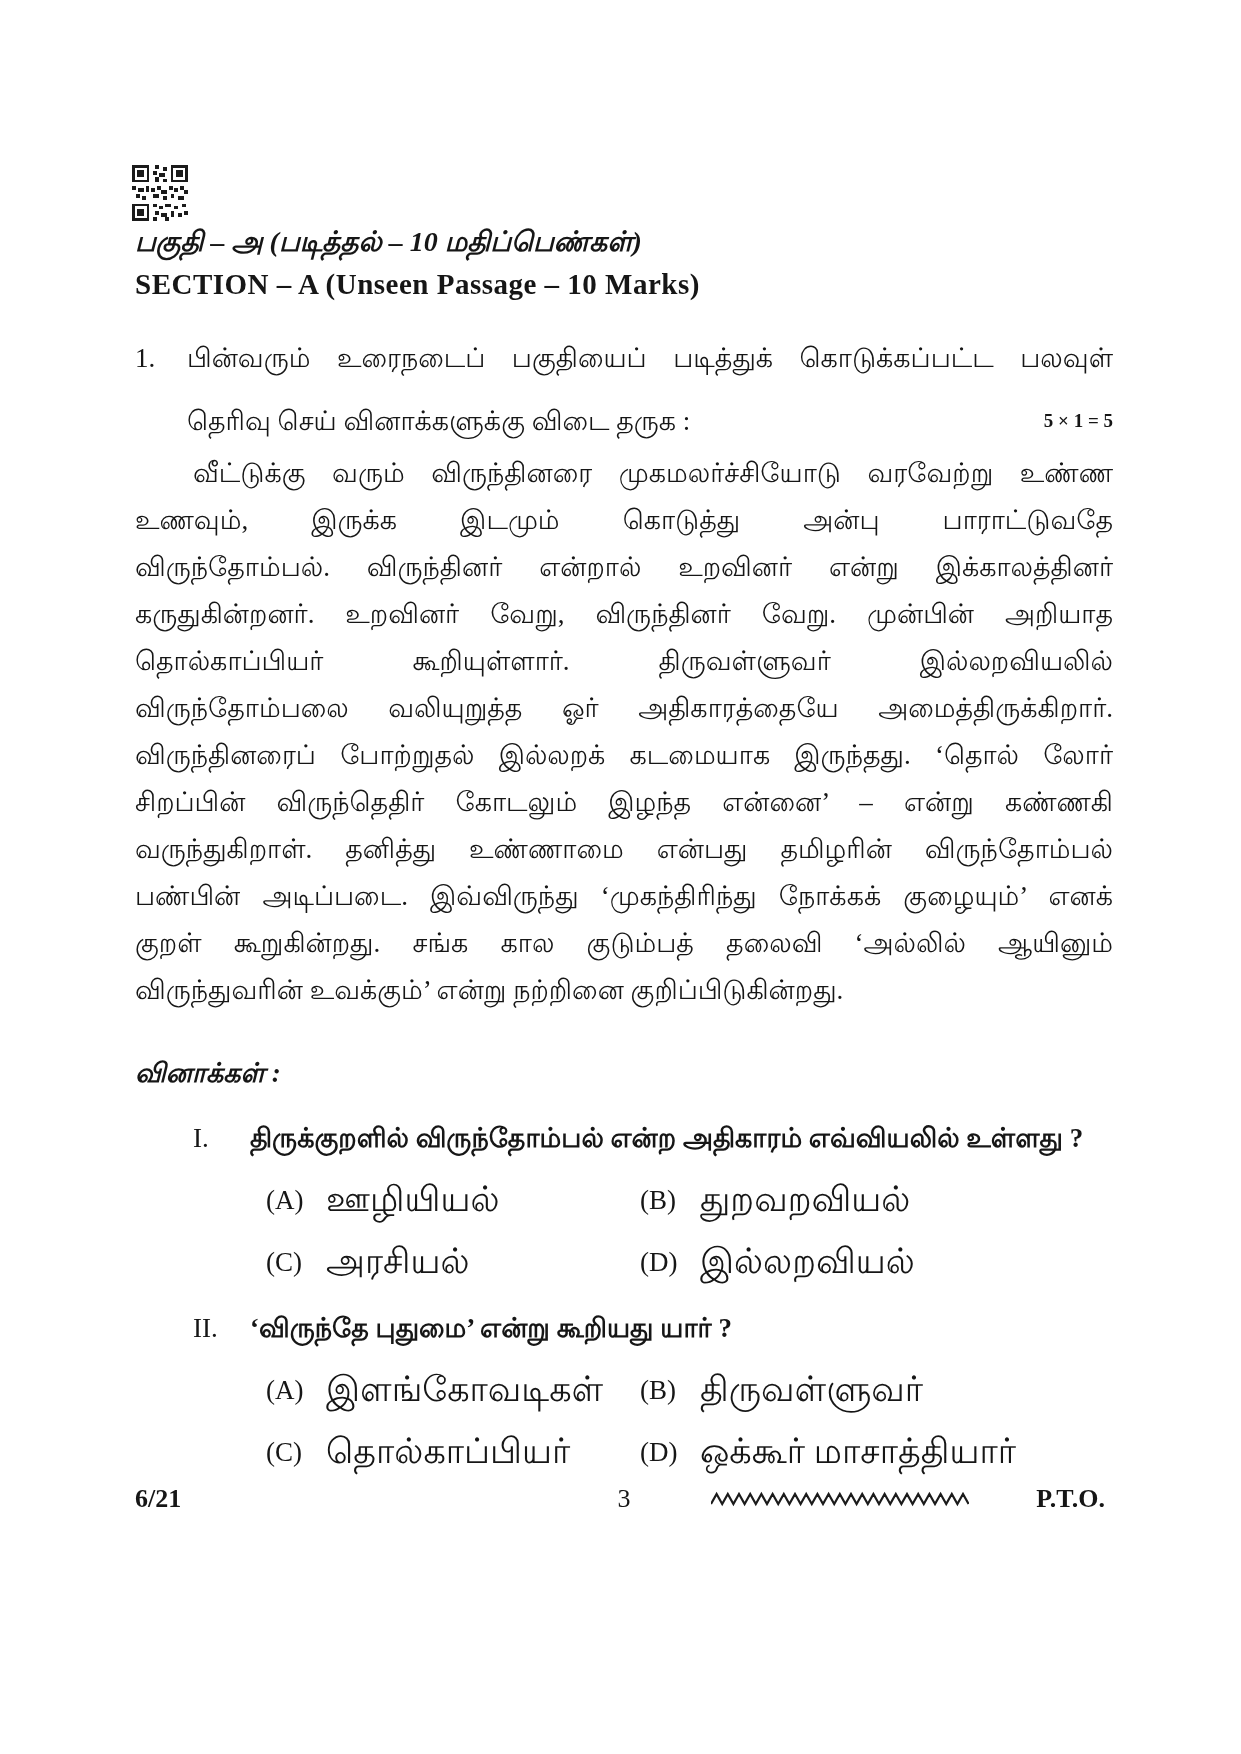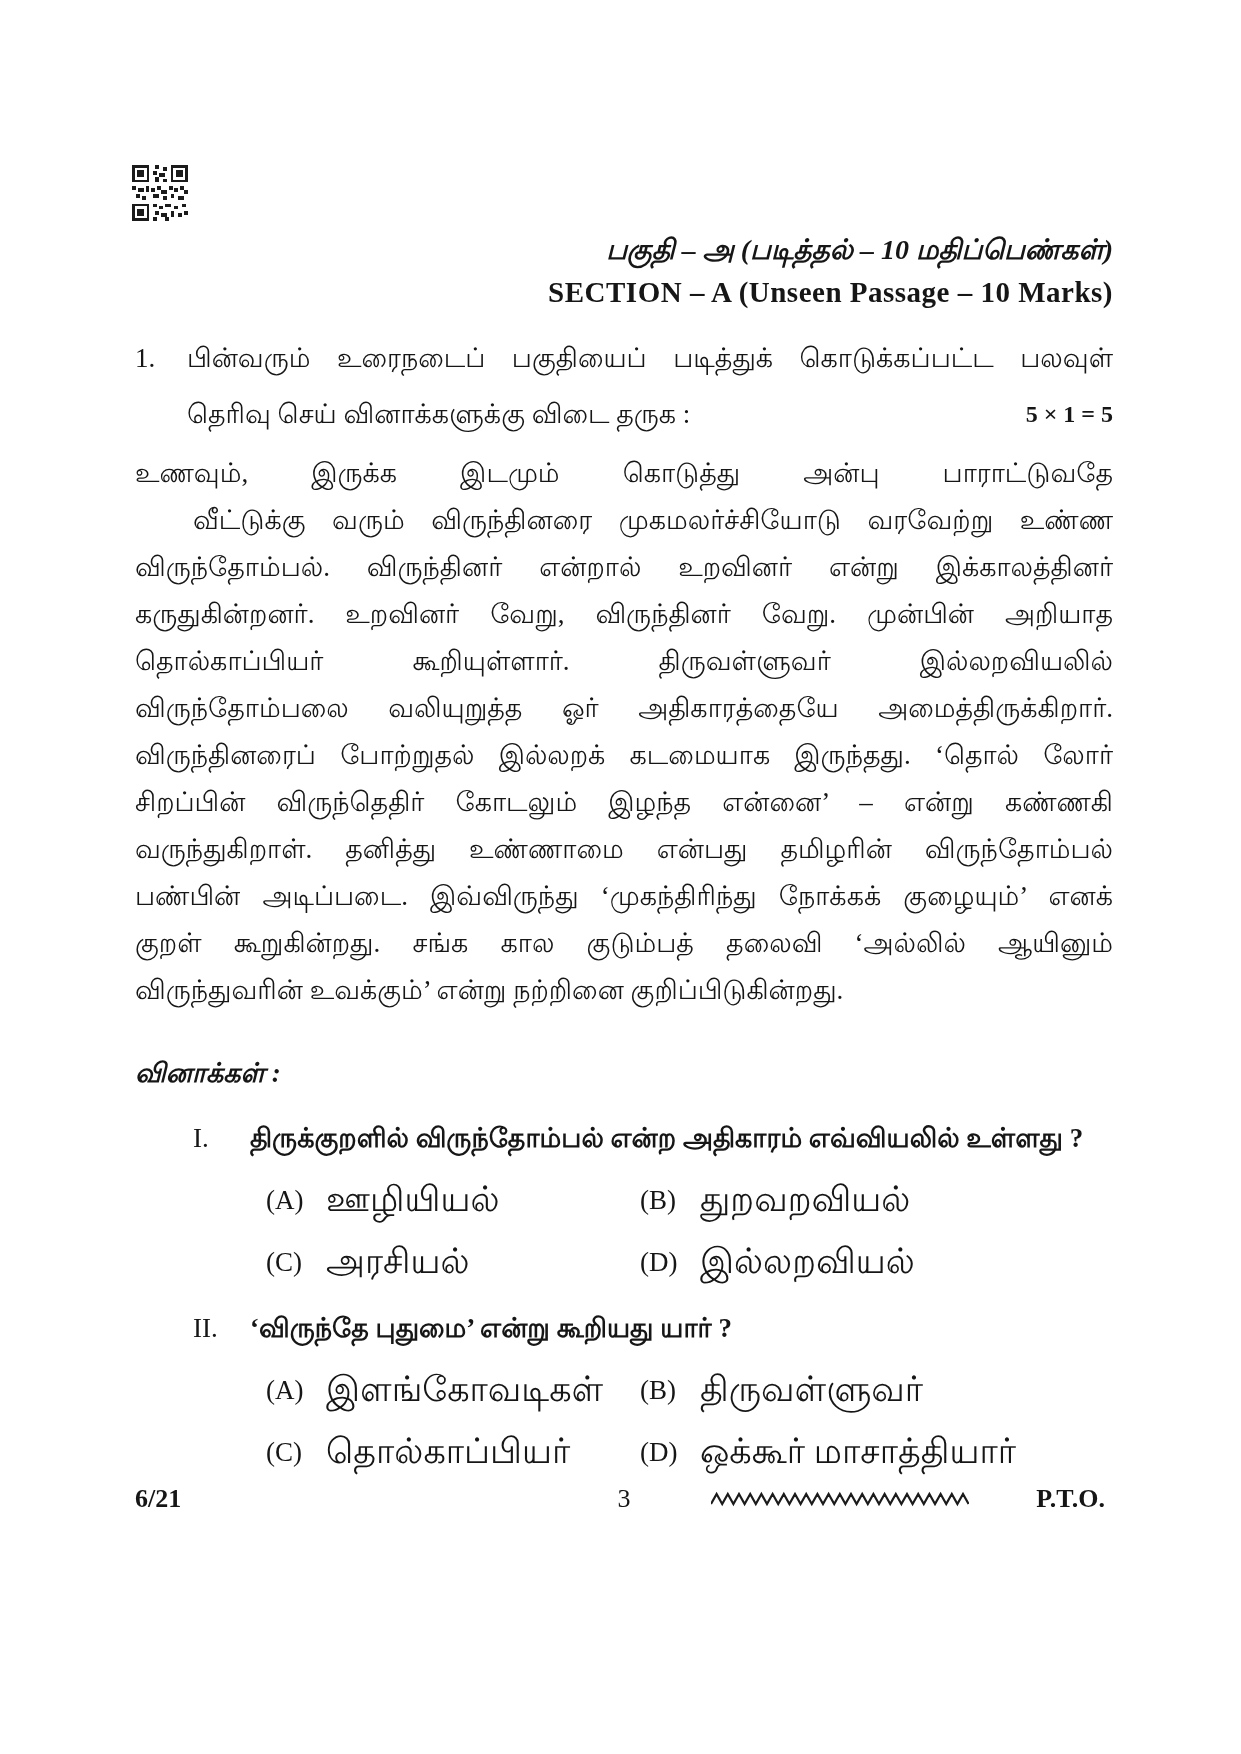--- a/index.html
+++ b/index.html
@@ -8,39 +8,39 @@
     width:1241px; height:1754px;
     background:#ffffff;
     color:#161616;
     font-family:"Liberation Serif","DejaVu Serif",serif;
     overflow:hidden;
   }
   
   .qr { position:absolute; left:132px; top:164px; width:56px; height:58px; }
 
   
-  .head-block { position:absolute; left:135px; width:978px; top:224px; text-align:right;margin-top:8px; }
+  .head-block { position:absolute; left:135px; width:978px; top:224px; text-align:left; }
   .t-title {
     font-size:28px; font-weight:bold; font-style:italic;
     line-height:36px; margin:0;
   }
   .e-title {
     font-size:29px; font-weight:bold; font-style:normal;
     line-height:36px; margin:6px 0 0 0; letter-spacing:0.5px;
   }
 
   
   .q1 { position:absolute; left:135px; width:978px; top:336px; }
   .q1-row { display:flex; }
   .q1-num { width:52px; flex:0 0 52px; font-size:27px; line-height:44px; }
   .q1-body { flex:1; }
   .jline { font-size:27px; line-height:44px; text-align:justify; text-align-last:justify; }
   .q1-line2row { display:flex; justify-content:space-between; margin-top:12px;align-items:flex-end; }
   .q1-line2 { font-size:27px; line-height:44px; }
-  .marks { font-size:24px; font-weight:bold; line-height:44px; }
+  .marks { font-size:19px; font-weight:bold; line-height:44px;margin-top:7px; }
 
   
   .passage { position:absolute; left:135px; width:978px; top:450px; }
   .p-line { font-size:27px; line-height:47px; text-align:justify; text-align-last:justify; white-space:normal; }
   .p-line.indent { padding-left:58px; }
   .p-line.endline { text-align-last:left; }
 
   
   .mcq-sec { position:absolute; left:135px; width:978px; top:1052px; }
   .q-label { font-size:27px; font-weight:bold; font-style:italic; line-height:42px; }
@@ -132,22 +132,22 @@
         <div class="jline">பின்வரும் உரைநடைப் பகுதியைப் படித்துக் கொடுக்கப்பட்ட பலவுள்</div>
         <div class="q1-line2row">
           <span class="q1-line2">தெரிவு செய் வினாக்களுக்கு விடை தருக :</span>
           <span class="marks">5 × 1 = 5</span>
         </div>
       </div>
     </div>
   </div>
 
   <div class="passage">
+    <div class="p-line indent">வீட்டுக்கு வரும் விருந்தினரை முகமலர்ச்சியோடு வரவேற்று உண்ண</div>
     <div class="p-line">உணவும், இருக்க இடமும் கொடுத்து அன்பு பாராட்டுவதே</div>
-    <div class="p-line indent">வீட்டுக்கு வரும் விருந்தினரை முகமலர்ச்சியோடு வரவேற்று உண்ண</div>
     <div class="p-line">விருந்தோம்பல். விருந்தினர் என்றால் உறவினர் என்று இக்காலத்தினர்</div>
     <div class="p-line">கருதுகின்றனர். உறவினர் வேறு, விருந்தினர் வேறு. முன்பின் அறியாத</div>
     <div class="p-line">தொல்காப்பியர் கூறியுள்ளார். திருவள்ளுவர் இல்லறவியலில்</div>
     <div class="p-line">விருந்தோம்பலை வலியுறுத்த ஓர் அதிகாரத்தையே அமைத்திருக்கிறார்.</div>
     <div class="p-line">விருந்தினரைப் போற்றுதல் இல்லறக் கடமையாக இருந்தது. ‘தொல் லோர்</div>
     <div class="p-line">சிறப்பின் விருந்தெதிர் கோடலும் இழந்த என்னை’ – என்று கண்ணகி</div>
     <div class="p-line">வருந்துகிறாள். தனித்து உண்ணாமை என்பது தமிழரின் விருந்தோம்பல்</div>
     <div class="p-line">பண்பின் அடிப்படை. இவ்விருந்து ‘முகந்திரிந்து நோக்கக் குழையும்’ எனக்</div>
     <div class="p-line">குறள் கூறுகின்றது. சங்க கால குடும்பத் தலைவி ‘அல்லில் ஆயினும்</div>
     <div class="p-line endline">விருந்துவரின் உவக்கும்’ என்று நற்றினை குறிப்பிடுகின்றது.</div>

